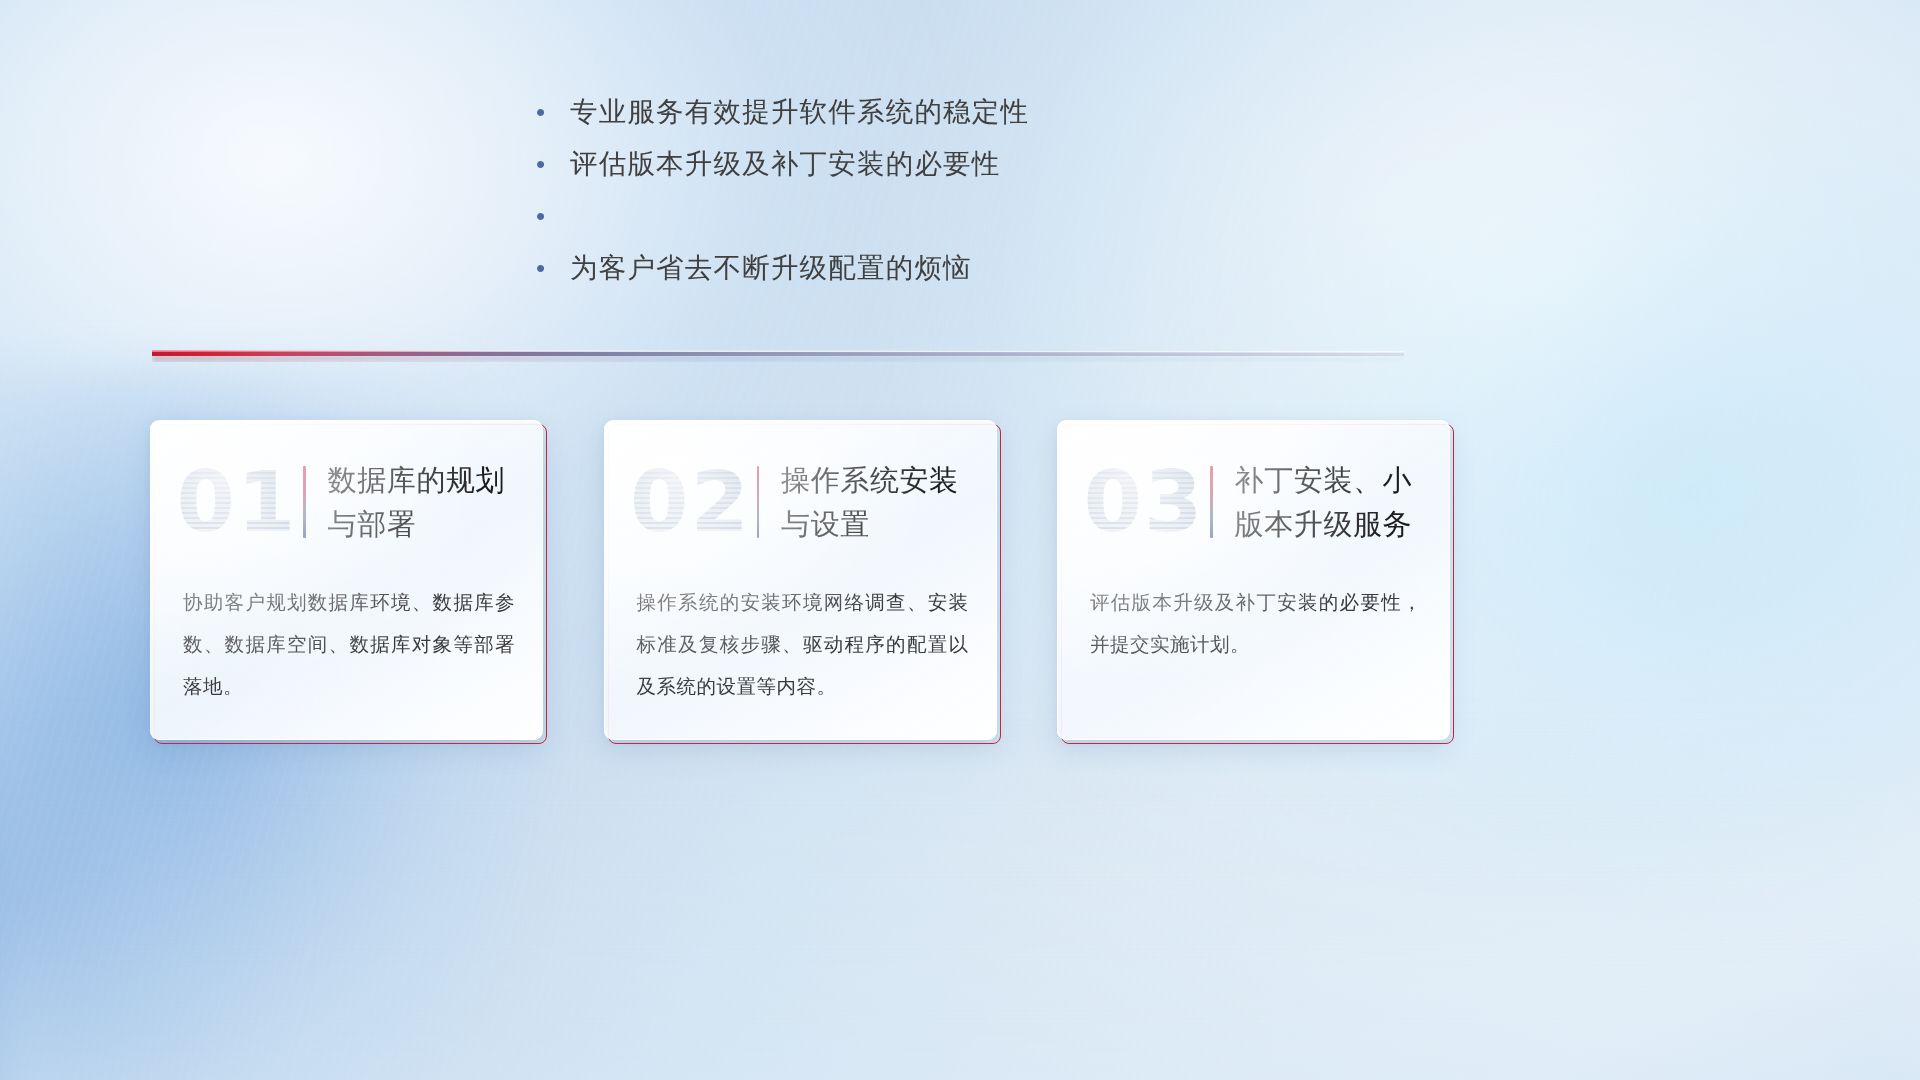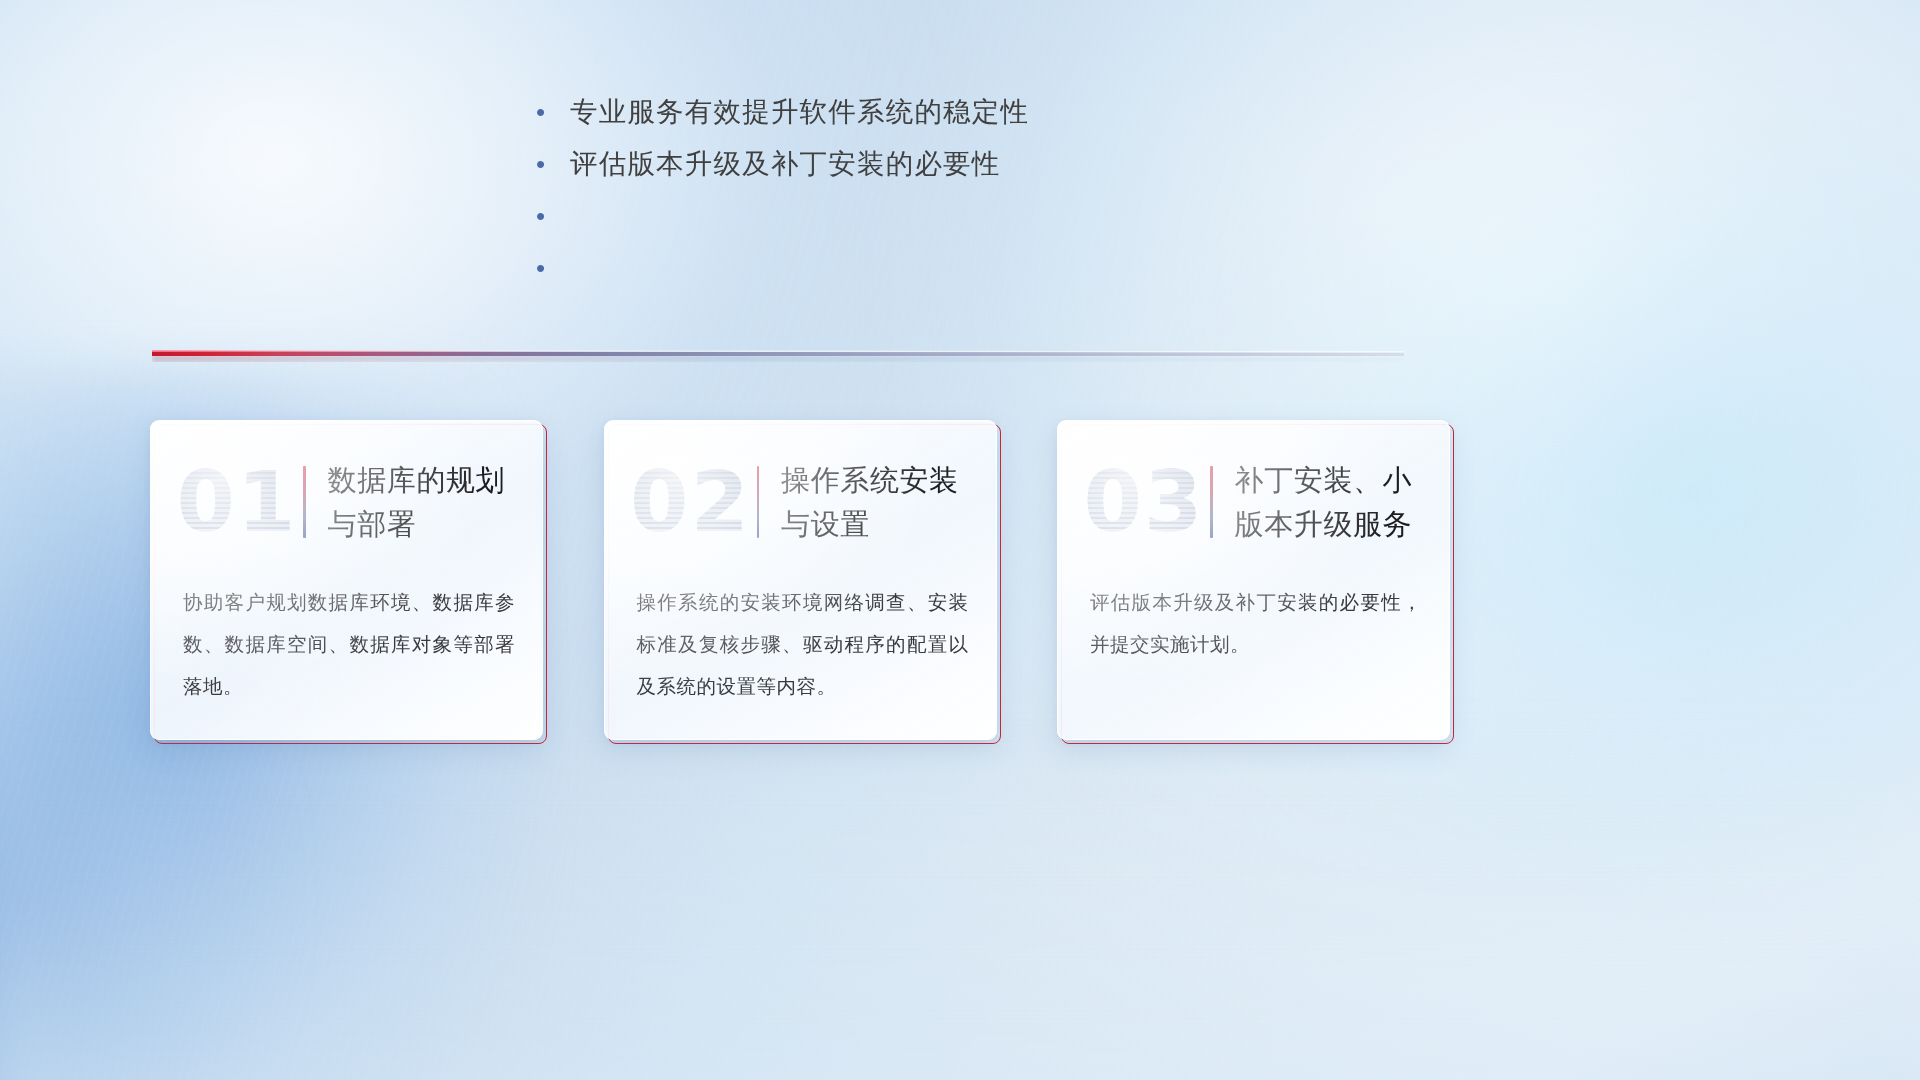--- a/index.html
+++ b/index.html
@@ -278,20 +278,21 @@
   </div>
   <div class="bullet-row">
     <span class="bullet-dot">•</span>
     <span class="bullet-text">评估版本升级及补丁安装的必要性</span>
   </div>
   <div class="bullet-row">
     <span class="bullet-dot">•</span>
   </div>
   <div class="bullet-row">
     <span class="bullet-dot">•</span>
+    <span class="bullet-text">为客户省去不断升级配置的烦恼</span>
   </div>
 </div>
 
 <div class="divider-wrap">
   <div class="divider-shadow"></div>
   <div class="divider-line"></div>
   <div class="divider-glint"></div>
 </div>
 
 <div class="cards">

